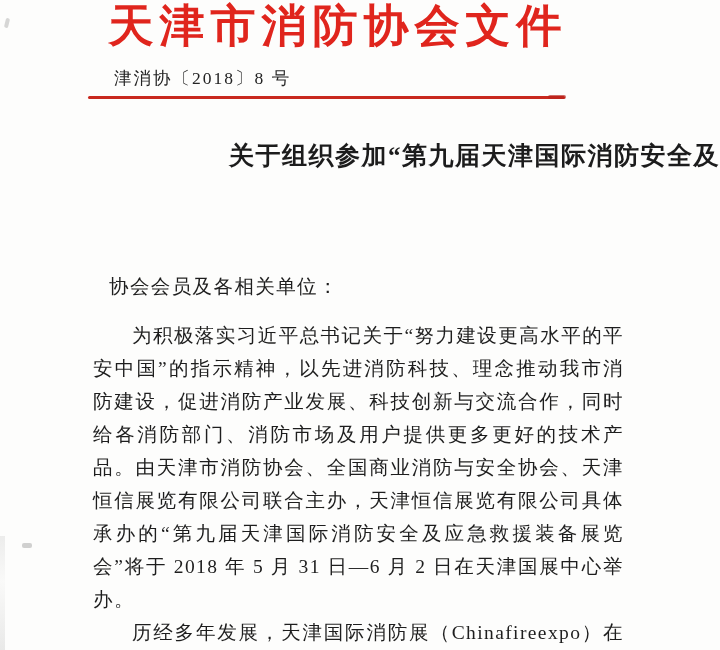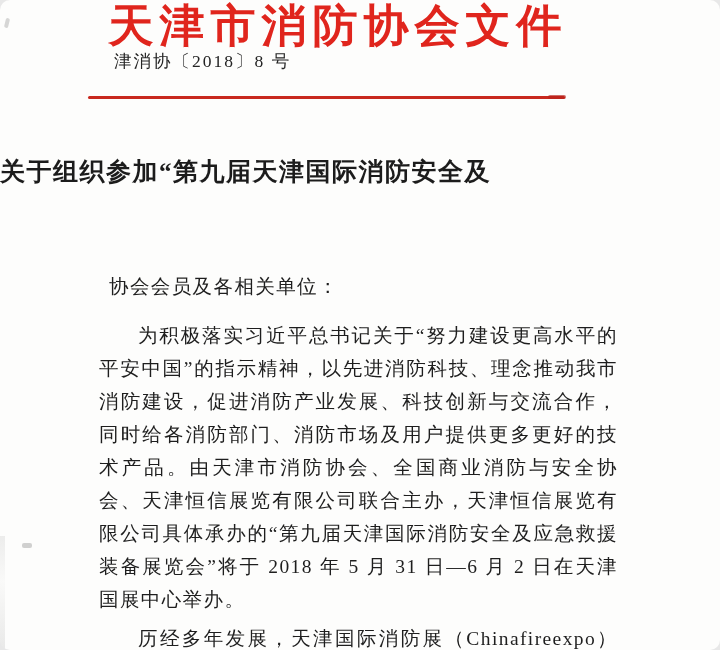--- a/index.html
+++ b/index.html
@@ -5,21 +5,20 @@
   html, body { margin: 0; padding: 0; background: #e8e8e8; }
   .page {
     position: relative;
     width: 720px;
     height: 650px;
     margin: 0 auto;
     background: #fdfdfc;
     overflow: hidden;
     font-family: "Liberation Serif", "DejaVu Serif", serif;
     color: #1e1e1e;
-    border-radius: 10px;
   }
 
   
   .org-title {
     position: absolute;
     top: 0px;
     left: 0;
     width: 100%;
     text-align: center;
     font-size: 45px;
@@ -27,21 +26,21 @@
     line-height: 52px;
     letter-spacing: 6px;
     color: #e0251d;
     transform: translateX(-22px);
     white-space: nowrap;
   }
 
   
   .meta-row {
     position: absolute;
-    top: 49px;
+    top: 66px;
     left: 0;
     right: 0;
     display: flex;
     justify-content: flex-start;
     padding: 0 89px 0 114px;
     font-size: 17.5px;
     line-height: 24px;
     color: #242424;
   }
   .doc-number { letter-spacing: 2px; white-space: nowrap; }
@@ -64,24 +63,24 @@
     width: 18px;
     height: 4px;
     background: #b8221a;
     border-radius: 2px;
     opacity: .65;
   }
 
   
   .doc-title {
     position: absolute;
-    top: 152px;
+    top: 136px;
     left: 0;
     width: 100%;
-    text-align: left;
+    text-align: right;
     font-size: 25px;
     font-weight: 600;
     line-height: 39px;
     letter-spacing: 1.5px;
     color: #1c1c1c;
     white-space: nowrap;
   }
 
   
   .body-text {
@@ -90,21 +89,21 @@
     left: 93px;
     width: 531px;
     font-size: 19.5px;
     line-height: 33px;
     letter-spacing: 1.4px;
     text-align: justify;
     color: #1e1e1e;
   }
   .salutation { margin: 16px; }
   .para {
-    margin: 6px;
+    margin: 0;
     text-indent: 2em;
   }
 
   
   .scan-speck-a {
     position: absolute; left: 22px; top: 543px;
     width: 10px; height: 5px; background: #9a9a9a;
     opacity: .45; border-radius: 2px;
   }
   .scan-speck-b {

